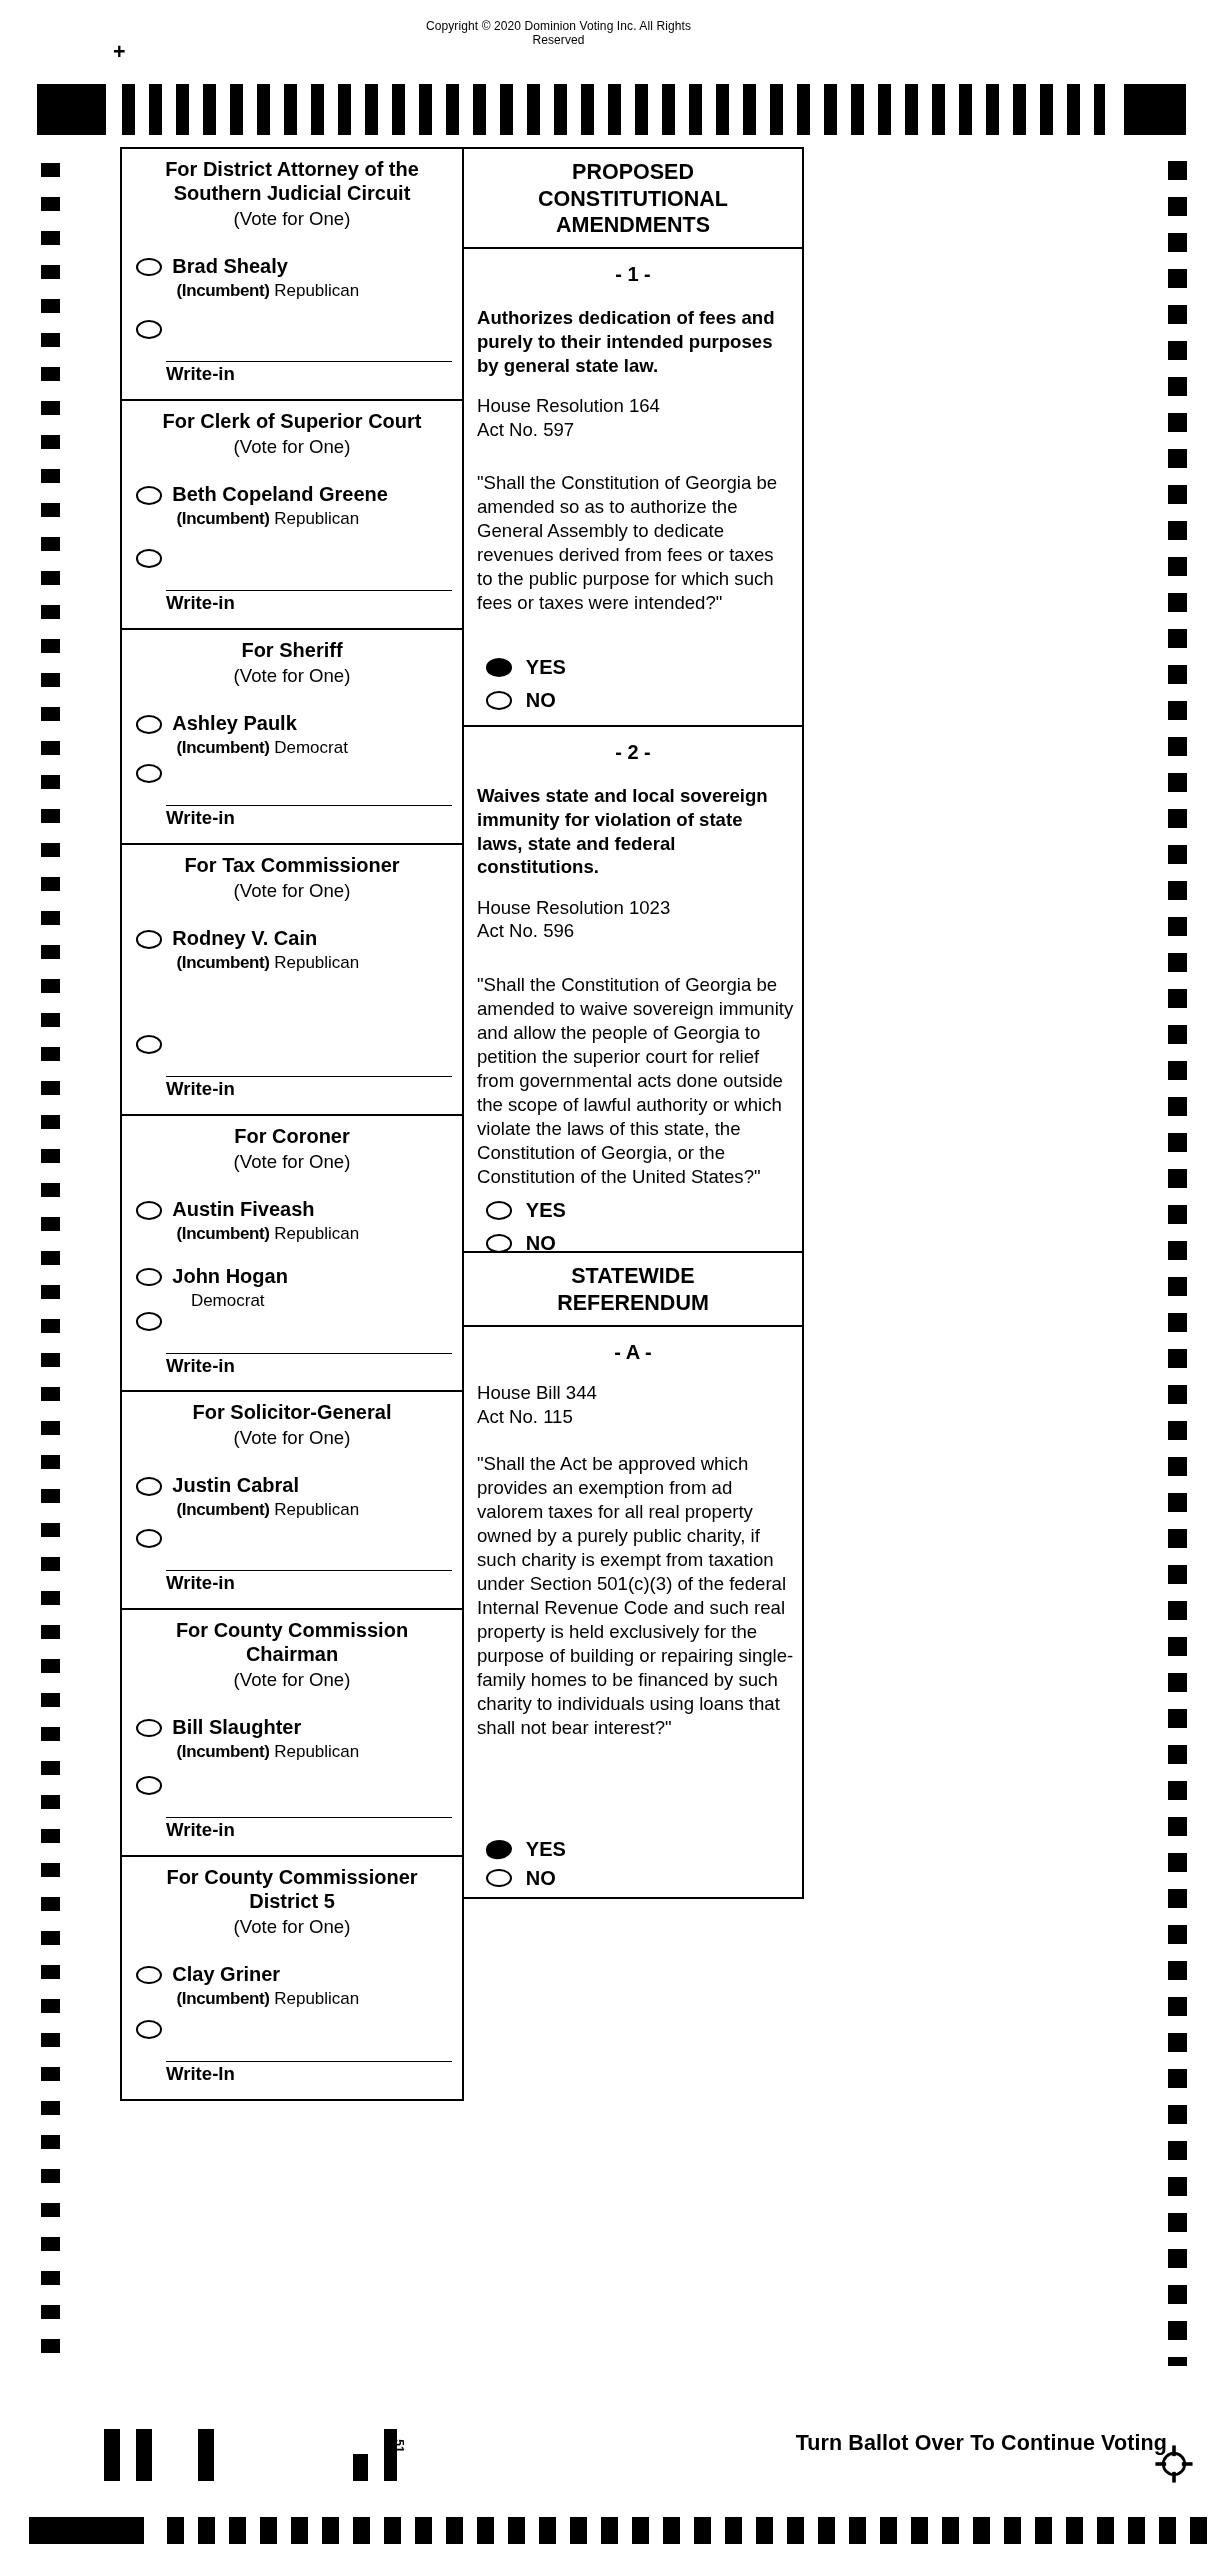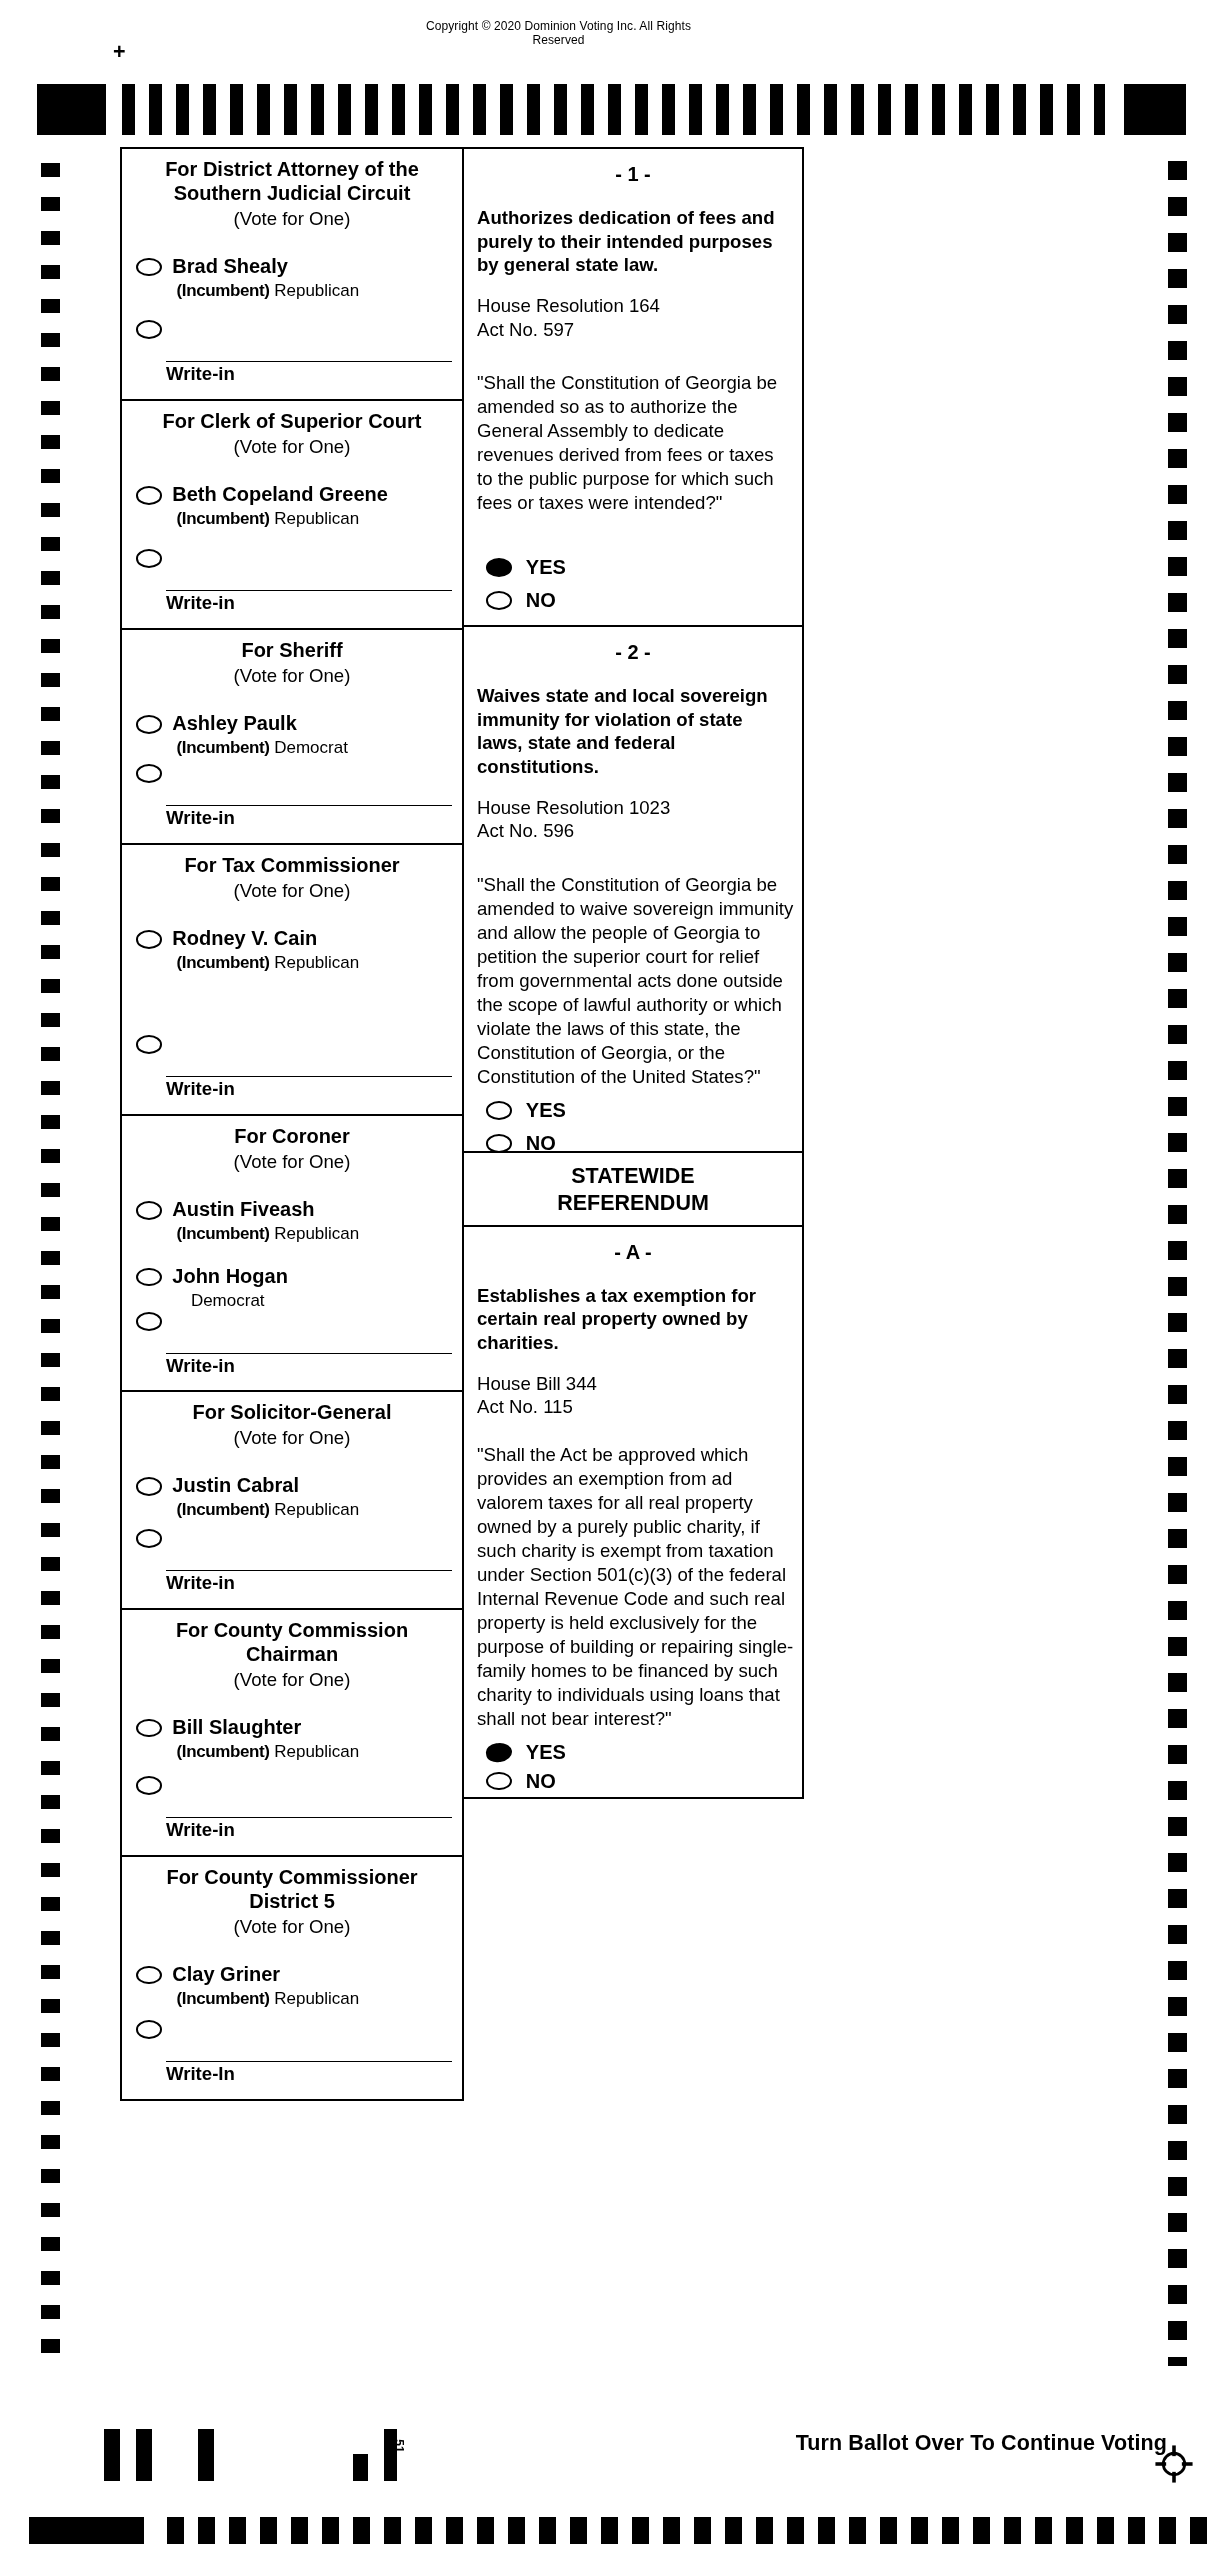--- a/index.html
+++ b/index.html
@@ -260,20 +260,25 @@
         <span class="oval"></span>
         <div class="wi-line"></div>
         <div class="wi-label">Write-In</div>
       </div>
     </section>
 
   </div>
 
   <div class="col-right">
 
+    <div class="m-header">
+      <div>PROPOSED</div>
+      <div>CONSTITUTIONAL</div>
+      <div>AMENDMENTS</div>
+    </div>
 
     <section class="measure m1">
       <div class="m-num">- 1 -</div>
       <div class="m-summary">Authorizes dedication of fees and purely to their intended purposes by general state law.</div>
       <div class="m-auth">
         <div>House Resolution 164</div>
         <div>Act No. 597</div>
       </div>
       <div class="m-question">"Shall the Constitution of Georgia be amended so as to authorize the General Assembly to dedicate revenues derived from fees or taxes to the public purpose for which such fees or taxes were intended?"</div>
       <div class="choices">
@@ -308,21 +313,20 @@
       </div>
     </section>
 
     <div class="m-header">
       <div>STATEWIDE</div>
       <div>REFERENDUM</div>
     </div>
 
     <section class="measure ref-a">
       <div class="m-num">- A -</div>
-      <div class="m-summary">Establishes a tax exemption for certain real property owned by charities.</div>
       <div class="m-auth">
         <div>House Bill 344</div>
         <div>Act No. 115</div>
       </div>
       <div class="m-question" style="margin-top:24px;">"Shall the Act be approved which provides an exemption from ad valorem taxes for all real property owned by a purely public charity, if such charity is exempt from taxation under Section 501(c)(3) of the federal Internal Revenue Code and such real property is held exclusively for the purpose of building or repairing single-family homes to be financed by such charity to individuals using loans that shall not bear interest?"</div>
       <div class="choices" style="margin-bottom:7.2px;">
         <div class="choice">
           <span class="oval scribble filled"></span>
           <span class="choice-label">YES</span>
         </div>

